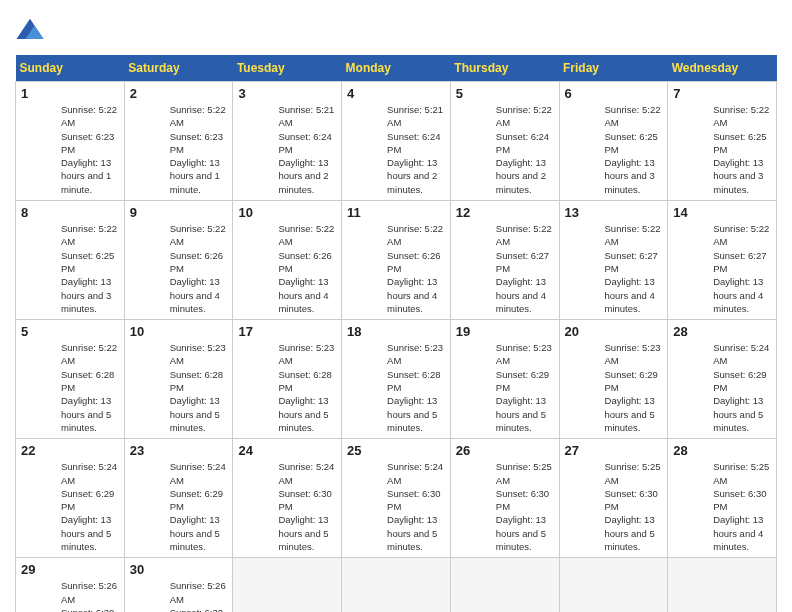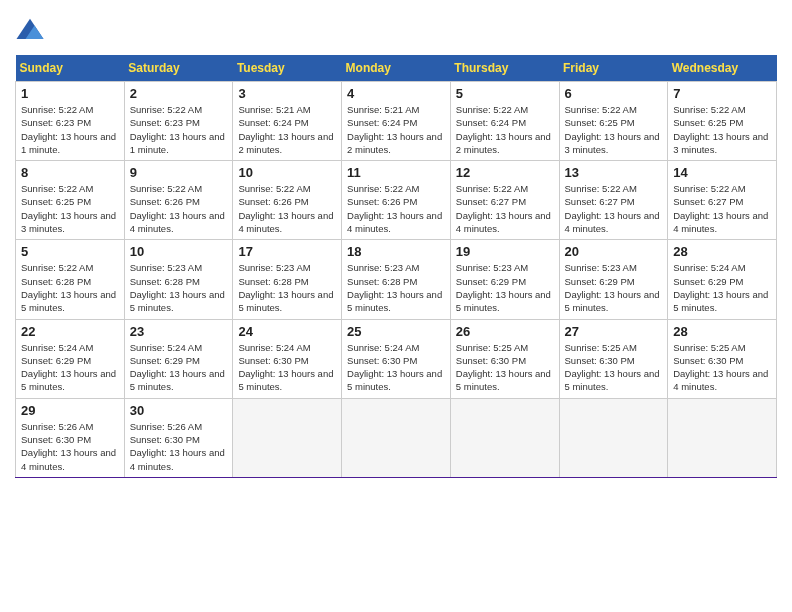--- a/index.html
+++ b/index.html
@@ -73,20 +73,21 @@
       font-size: 13px;
       font-weight: bold;
       color: #222;
       display: block;
       margin-bottom: 2px;
     }
     .day-info {
       font-size: 9.5px;
       color: #333;
       line-height: 1.4;
+      margin-left: 40px;
     }
     tr:last-child td {
       border-bottom: 1px solid #4c1d95;
     }
   </style>
 </head>
 <body>
 
 <div class="header-section">
   <div class="logo">

